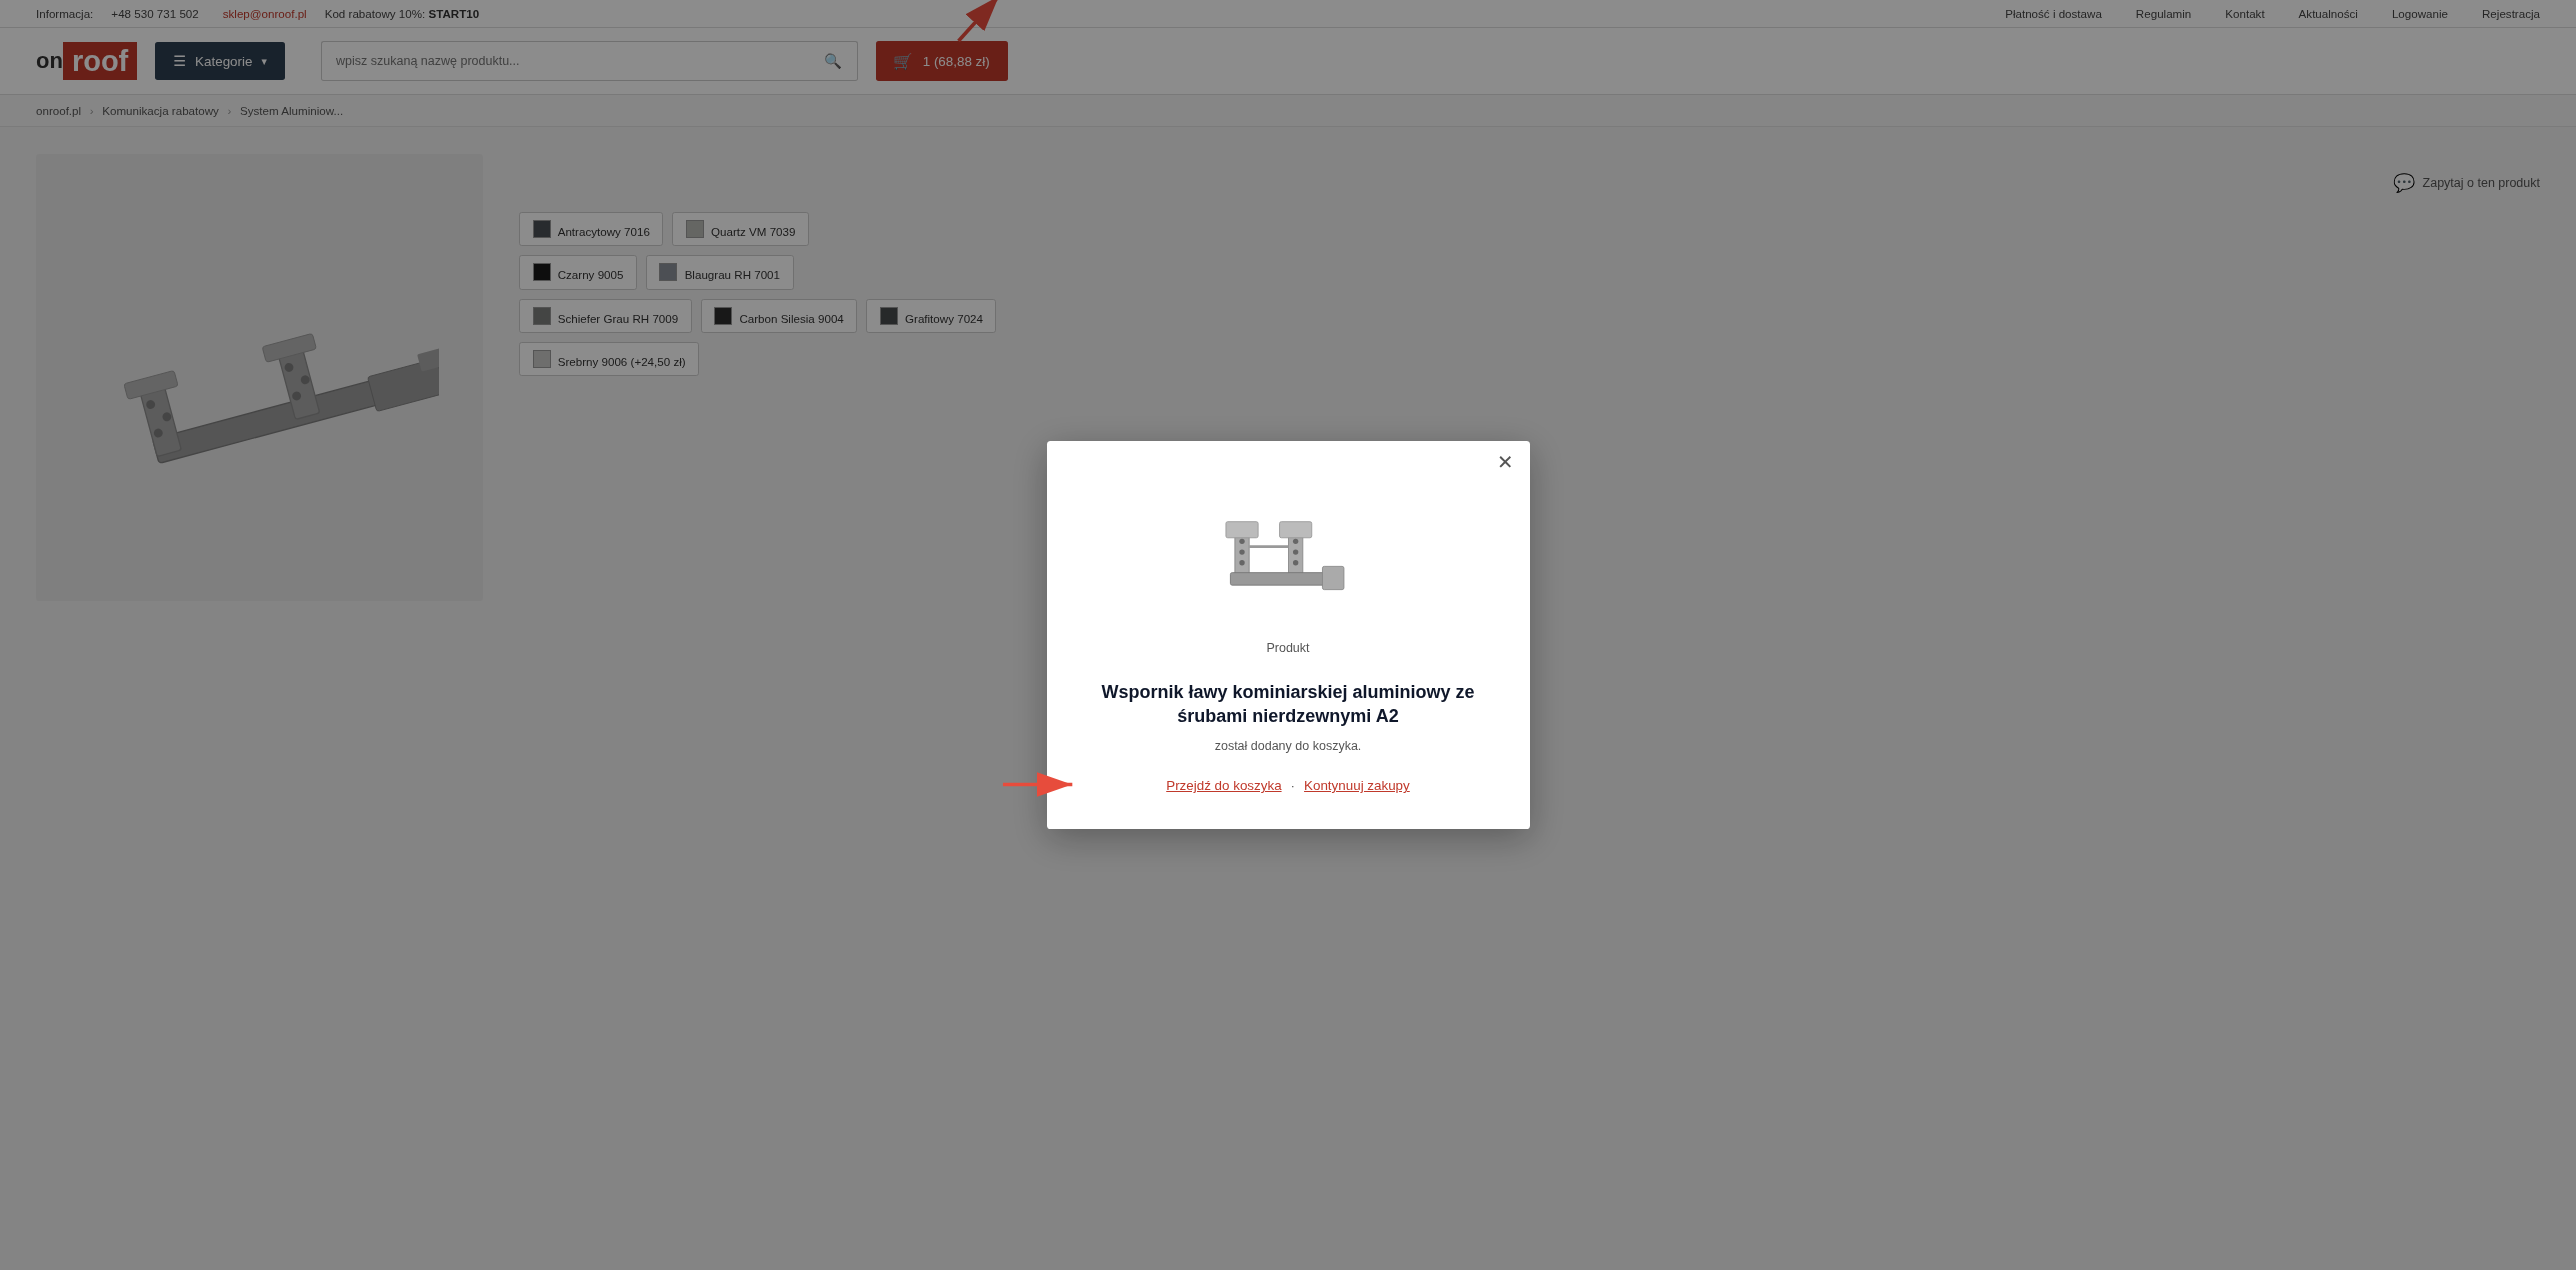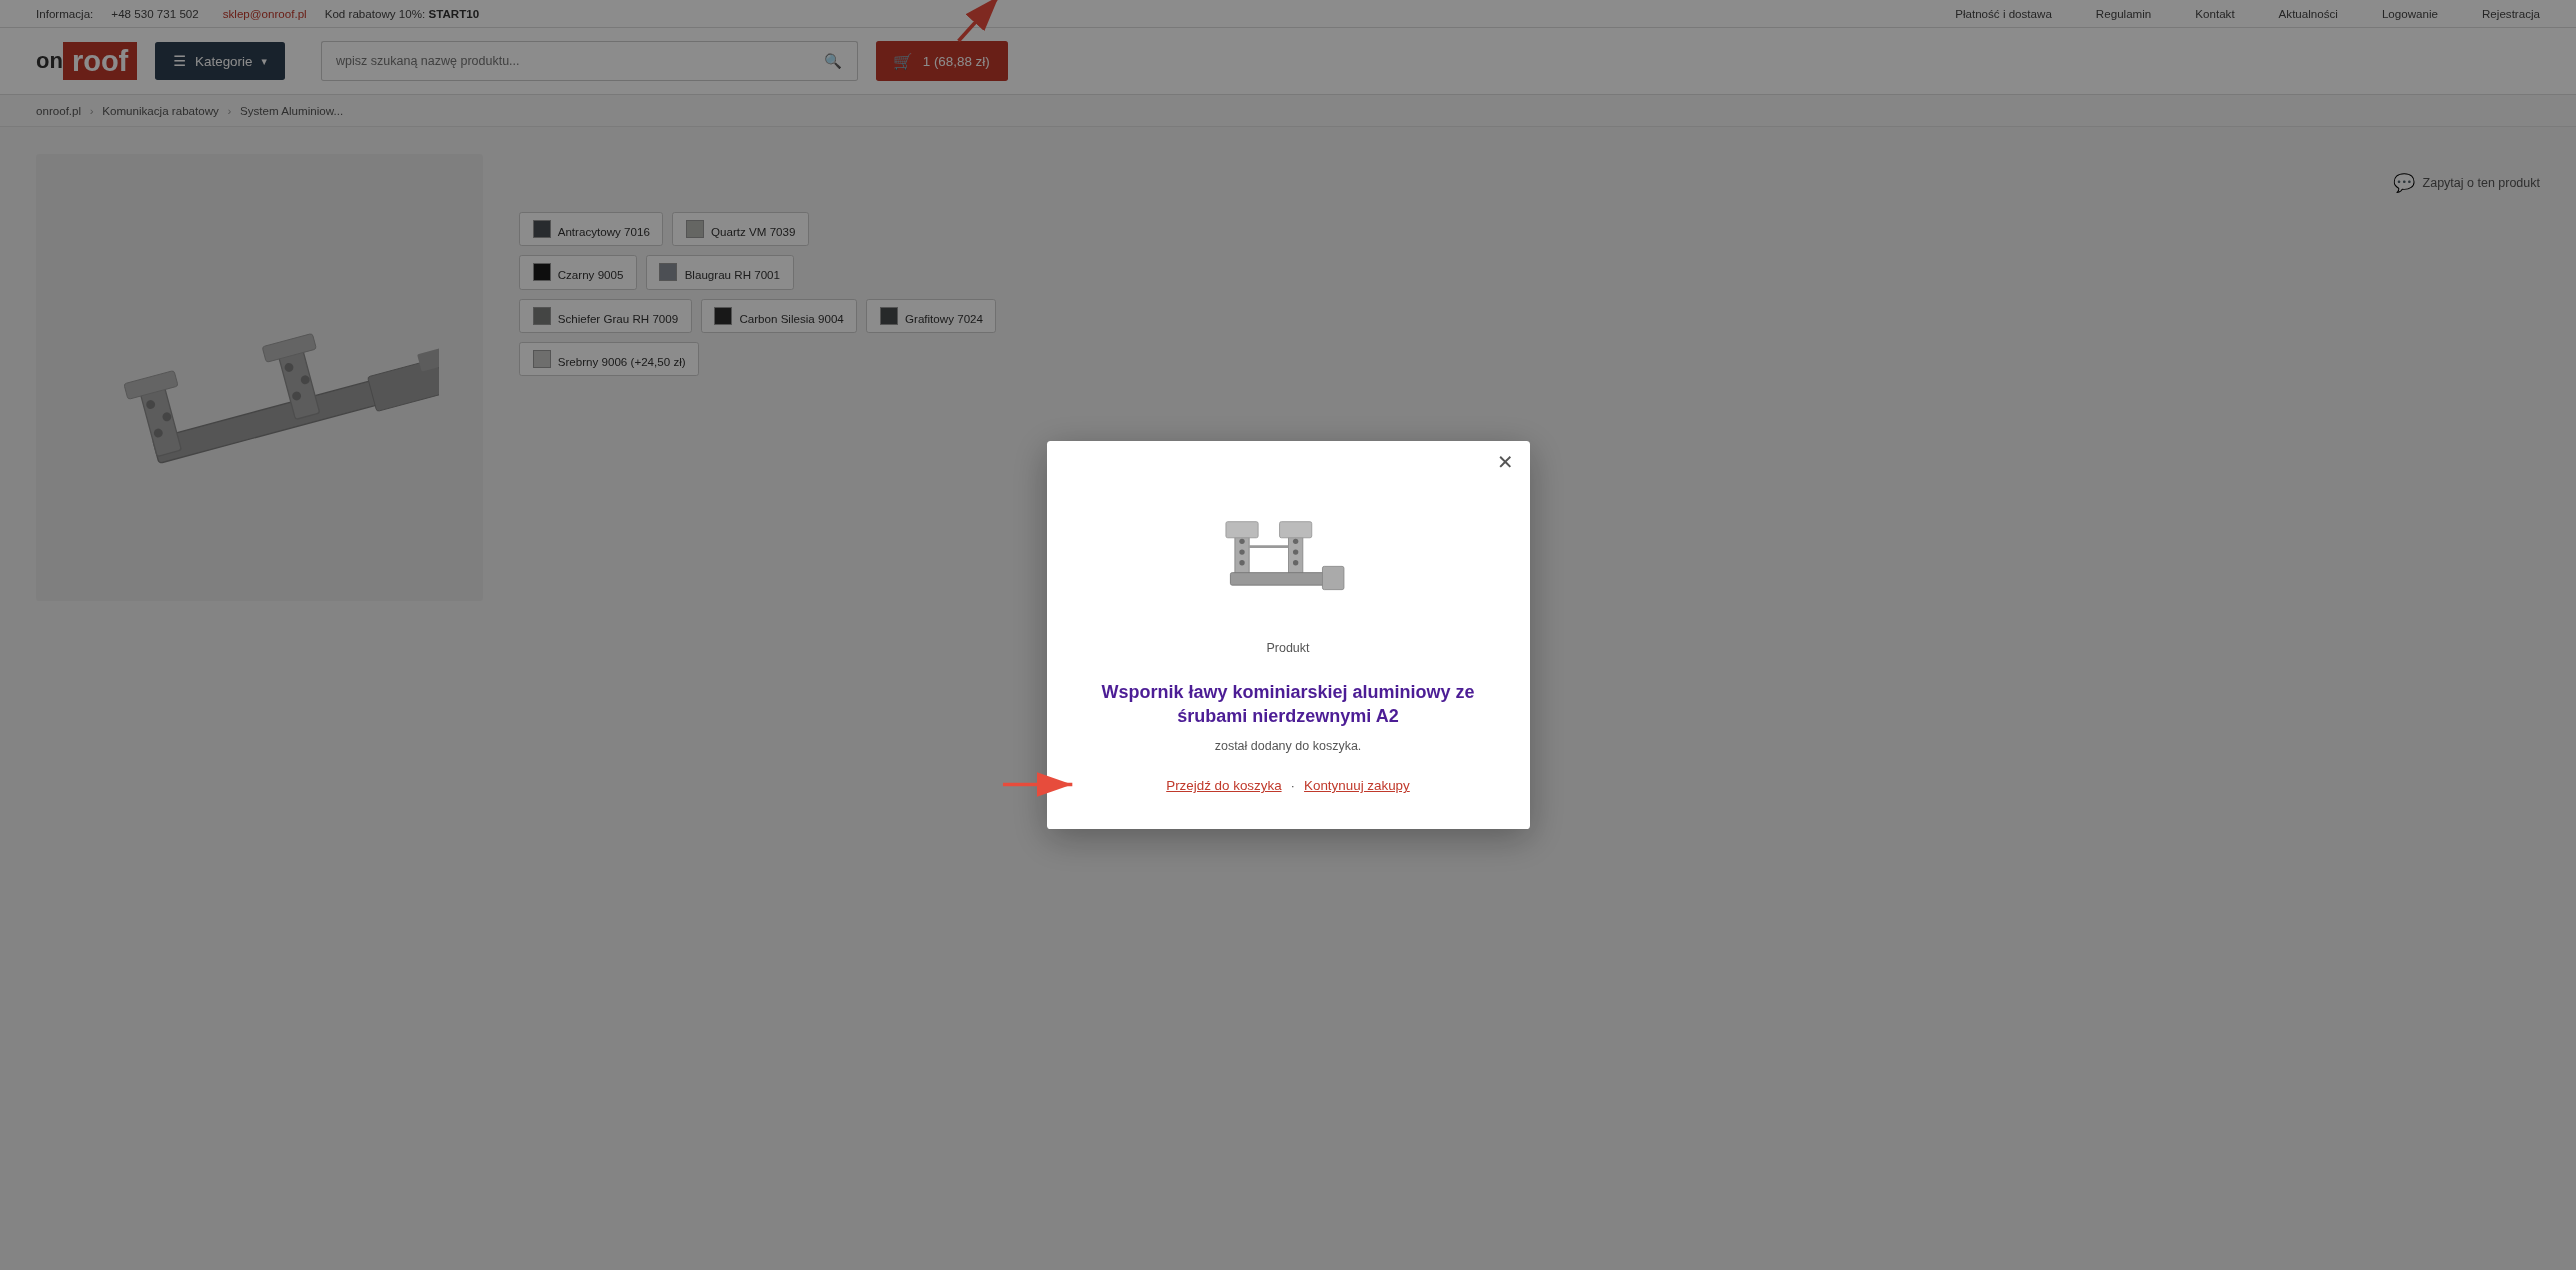--- a/index.html
+++ b/index.html
@@ -15,21 +15,21 @@
       gap: 18px;
       font-size: 11.6px;
       color: #444;
     }
     .top-bar a { color: #c0392b; text-decoration: none; margin-left: 6px; }
     .top-bar .promo { }
     .top-bar .promo strong { color: #333; }
     .top-bar .right-links {
       margin-left: auto;
       display: flex;
-      gap: 38px;
+      gap: 28px;
     }
     .top-bar .right-links a { color: #444; text-decoration: none; }
 
     
     .header {
       background: #fff;
       padding: 12.5px 36px;
       display: flex;
       align-items: center;
       gap: 18px;
@@ -253,21 +253,21 @@
       text-align: center;
       font-size: 12.5px;
       color: #555;
       margin-bottom: 25px;
     }
 
     .modal-product-name {
       text-align: center;
       font-size: 18px;
       font-weight: bold;
-      color: #4c1d95;
+      color: #0f172a;
       margin-bottom: 10.7px;
       line-height: 1.35;
     }
 
     .modal-added-text {
       text-align: center;
       font-size: 12.5px;
       color: #555;
       margin-bottom: 25px;
     }

